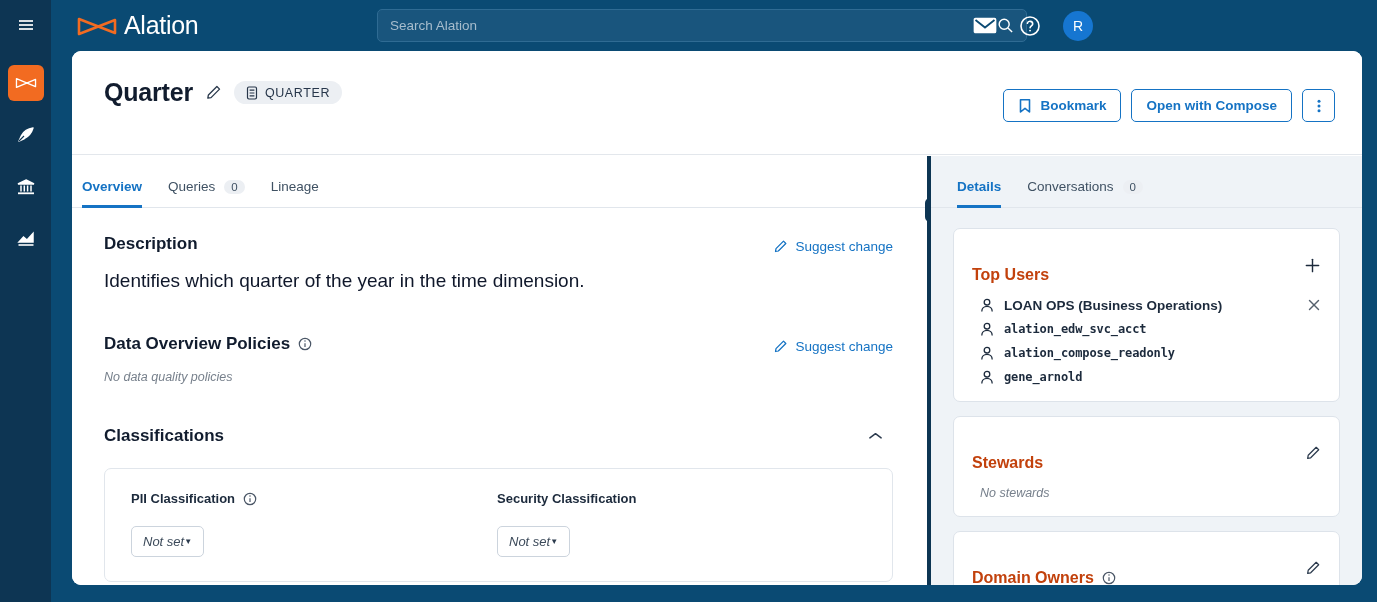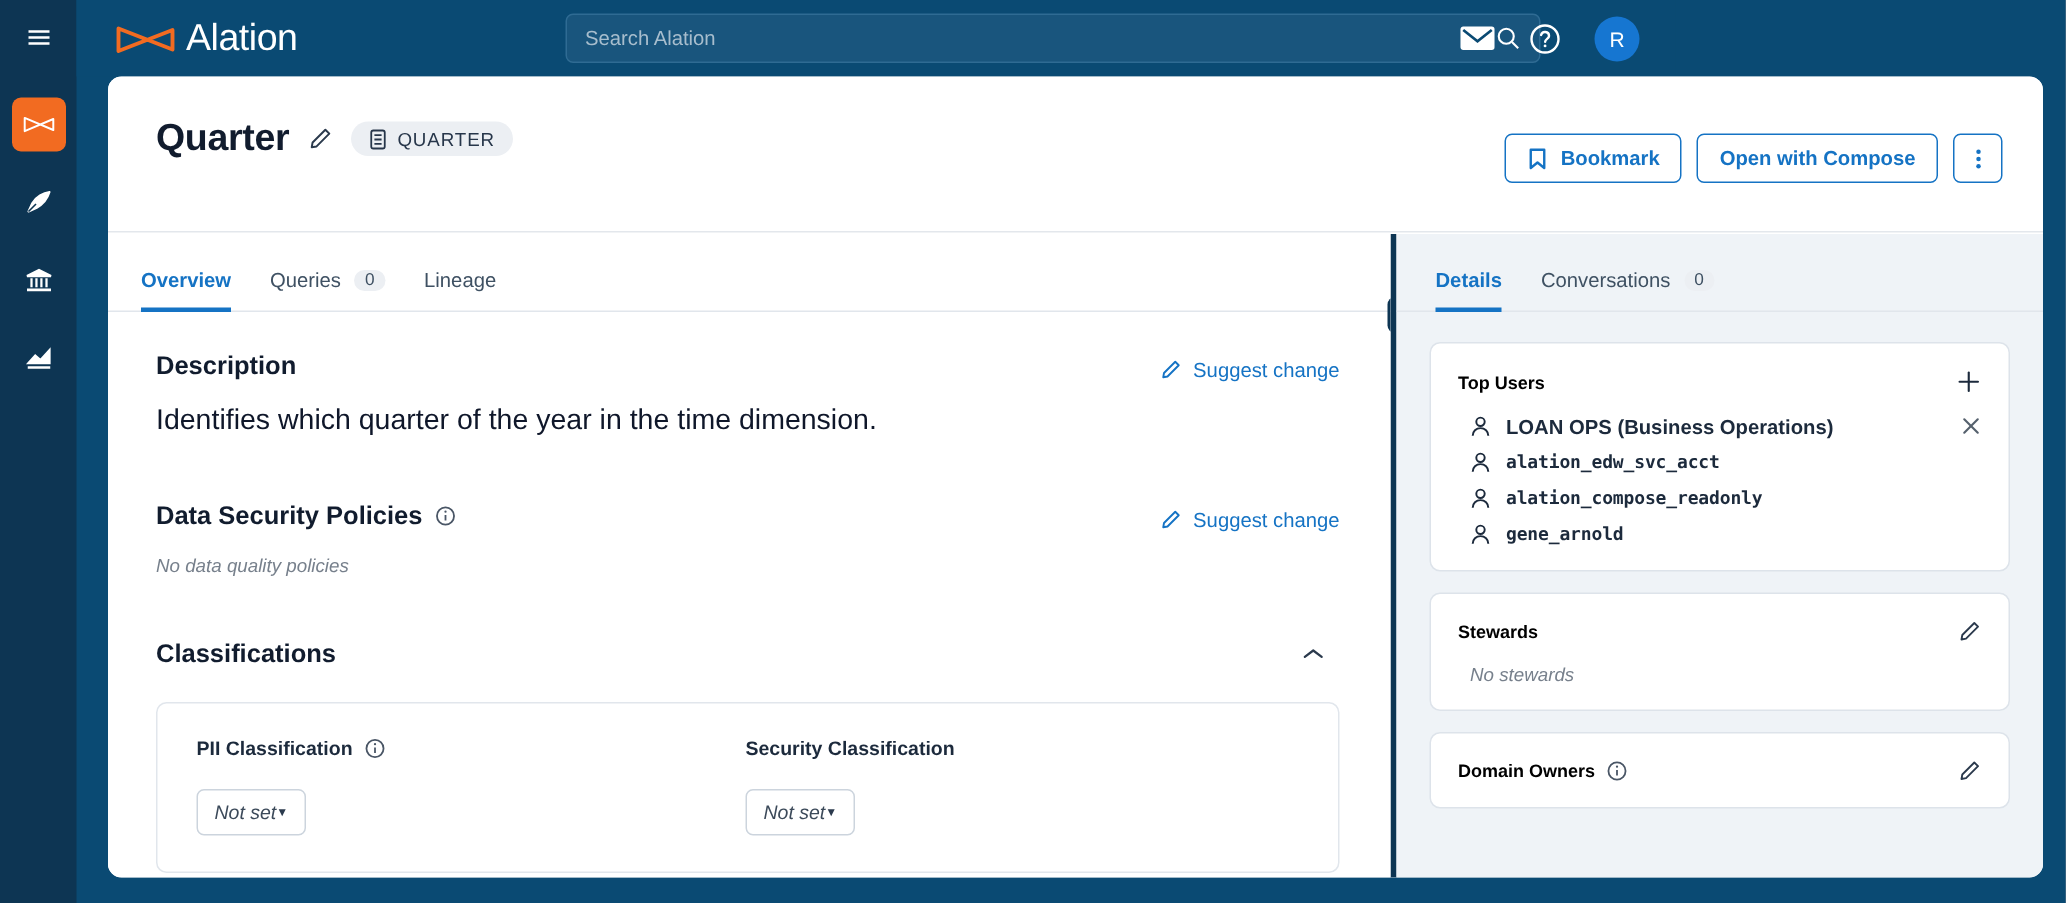--- a/index.html
+++ b/index.html
@@ -178,21 +178,21 @@
     flex: 1; height: 100%;
     background: #eff3f7;
     position: relative;
     overflow: hidden;
   }
 
   
   .tabrow {
     display: flex; align-items: flex-end;
     height: 52px;
-    padding-left: 22px;
+    padding-left: 10px;
     gap: 26px;
     border-bottom: 1px solid #e1e6ec;
   }
   #right-pane .tabrow { padding-left: 26px; }
   .tab {
     display: flex; align-items: center; gap: 9px;
     font-size: 13.5px;
     color: #3f5163;
     padding-bottom: 11px;
     border-bottom: 3px solid transparent;
@@ -276,22 +276,22 @@
     background: #ffffff;
     border: 1px solid #dde3ea;
     border-radius: 7px;
     padding: 17px 18px 16px 18px;
     margin-bottom: 14px;
   }
   .rcard-head {
     display: flex; align-items: center; justify-content: space-between;
   }
   .rcard-title {
-    font-size: 12px; font-weight: bold; color: #000000;
-    display: flex; align-items: center; gap: 8px;
+    font-size: 16px; font-weight: bold; color: #c2410c;
+    display: flex; align-items: center; gap: 8px; margin-top: 20px;
   }
   .rcard-act { cursor: pointer; color: #2b3a4d; display: flex; }
   .user-row {
     display: flex; align-items: flex-start;
     margin-top: 14px;
     padding-left: 8px;
     gap: 10px;
     font-weight: bold;
   }
   .user-row .uname { flex: 1; font-size: 13.5px; color: #1c2a3c; }
@@ -504,21 +504,21 @@
                   <path d="M12.6 2.6 L15.4 5.4 L6.4 14.4 L3 15 L3.6 11.6 Z"></path>
                 </svg>
               </span>
               <span>Suggest change</span>
             </span>
           </div>
           <div class="sec-body">Identifies which quarter of the year in the time dimension.</div>
 
           <div class="sec-head" style="margin-top:42px;">
             <span class="sec-title">
-              <span>Data Security Policies</span>
+              <span>Data Overview Policies</span>
               <span class="ico">
                 <svg width="14" height="14" viewBox="0 0 14 14" fill="none" stroke="#4a5666" stroke-width="1.2">
                   <circle cx="7" cy="7" r="5.7"></circle>
                     <line x1="7" y1="6.3" x2="7" y2="10"></line>
                   <circle cx="7" cy="4.1" r="0.75" fill="#4a5666" stroke="none"></circle>
                 </svg>
               </span>
             </span>
             <span class="suggest">
               <span class="ico">

